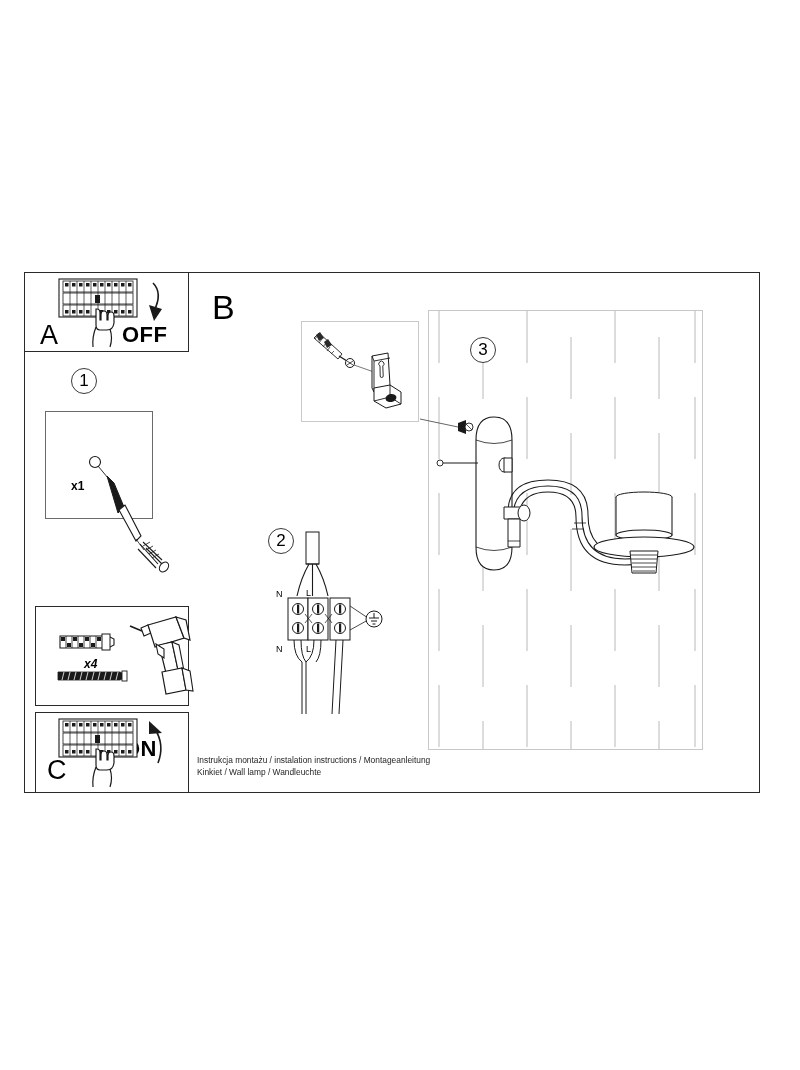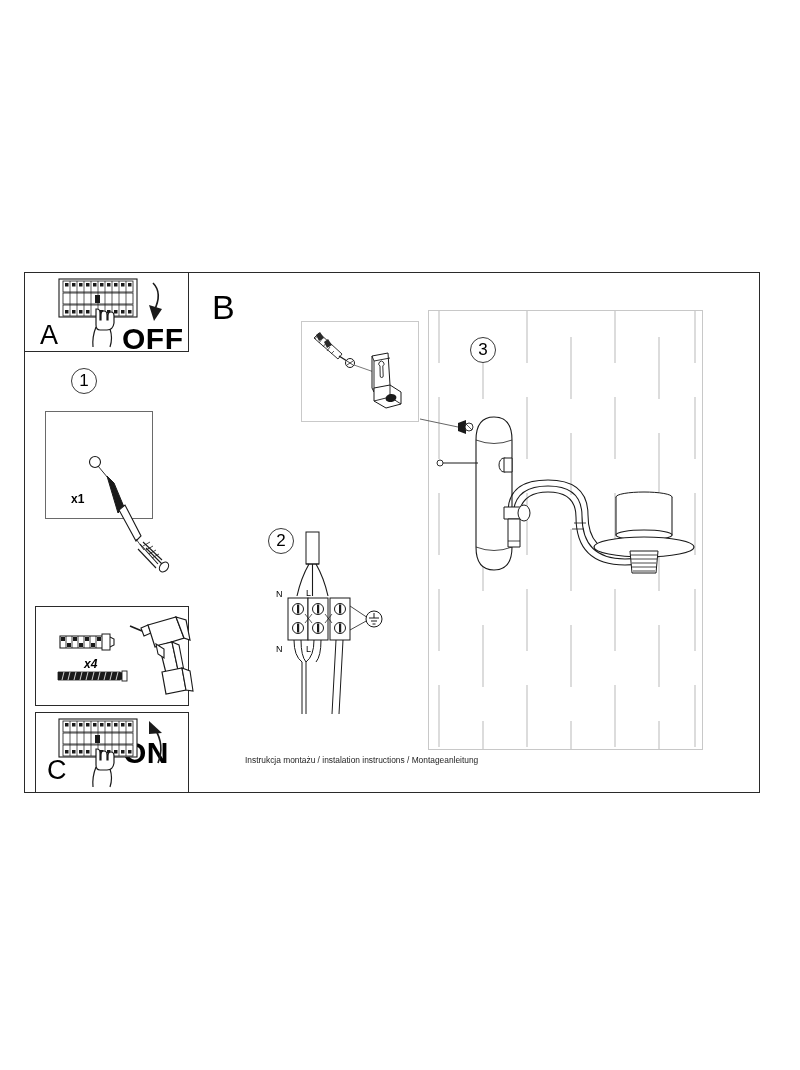--- a/index.html
+++ b/index.html
@@ -17,41 +17,41 @@
            border:1.6px solid #2a2a2a;box-sizing:border-box;background:#fff;}
   #panel-tools-1{position:absolute;left:45px;top:411px;width:108px;height:108px;
            border:1.3px solid #6a6a6a;box-sizing:border-box;background:#fff;}
   #panel-tools-4{position:absolute;left:35px;top:606px;width:154px;height:100px;
            border:1.4px solid #2a2a2a;box-sizing:border-box;background:#fff;}
   #panel-c{position:absolute;left:35px;top:712px;width:154px;height:81px;
            border:1.6px solid #2a2a2a;box-sizing:border-box;background:#fff;}
 
   .big-letter{position:absolute;font-size:27px;font-weight:400;
               font-family:"Liberation Sans",sans-serif;line-height:1;}
-  .onoff-label{position:absolute;font-size:30px;font-weight:bold;letter-spacing:.5px;}
+  .onoff-label{position:absolute;font-size:22px;font-weight:bold;letter-spacing:.5px;}
 
   .step-circle{position:absolute;width:26px;height:26px;border:1.6px solid #3a3a3a;
                border-radius:50%;box-sizing:border-box;display:flex;
                align-items:center;justify-content:center;font-size:17px;background:#fff;}
 
   .qty-label{position:absolute;font-size:12px;font-weight:bold;}
 
   
   #wall-panel{position:absolute;left:428px;top:310px;width:275px;height:440px;
               border:1.1px solid #c8c8c8;box-sizing:border-box;background:#fff;
               overflow:hidden;}
   #bracket-panel{position:absolute;left:301px;top:321px;width:118px;height:101px;
               border:1.1px solid #c9c9c9;box-sizing:border-box;background:#fff;}
 
   .letter-b{position:absolute;left:212px;top:288px;font-size:34px;font-weight:400;}
 
   
   #caption{position:absolute;left:197px;top:754px;width:320px;
            font-size:8.4px;line-height:12.2px;color:#1e1e1e;}
-  #caption div{white-space:nowrap;margin-left:48px;}
+  #caption div{white-space:nowrap;}
 
   svg{display:block;overflow:visible;}
   .ln{fill:none;stroke:#1a1a1a;}
   .lnf{fill:#fff;stroke:#1a1a1a;}
   .gry{fill:none;stroke:#555;}
 </style>
 </head>
 <body>
 
 <div class="sheet">
@@ -111,21 +111,21 @@
     </g>
     <g>
       <path class="ln" stroke-width="1.6" d="M98 8 Q108 18 99 36"></path>
       <path fill="#1a1a1a" d="M99 46 L94 30 L107 34 Z"></path>
     </g>
   </svg>
 
   <div class="step-circle" style="left:71px;top:368px;">1</div>
 
   <div id="panel-tools-1"></div>
-  <div class="qty-label" style="left:71px;top:492px;">x1</div>
+  <div class="qty-label" style="left:71px;top:479px;">x1</div>
 
   <svg style="position:absolute;left:80px;top:452px;" width="95" height="125">
     <g>
       <circle class="ln" cx="15" cy="10" r="5.5" stroke-width="1.1"></circle>
       <line class="ln" x1="18" y1="14" x2="28" y2="26" stroke-width="0.9"></line>
       <path fill="#1a1a1a" stroke="#1a1a1a" stroke-width="1" d="M27 24 L34 31 L44 55 L38 61 Z"></path>
       <path class="lnf" stroke-width="1.1" d="M39 58 L45 53 L61 84 L56 89 Z"></path>
       <line class="ln" x1="56" y1="87" x2="64" y2="98" stroke-width="0.8"></line>
       <g class="ln" stroke-width="1.1">
         <path d="M60 92 L78 112"></path>
@@ -446,15 +446,16 @@
     </g>
 
     <g class="ln" stroke-width="0.8">
       <line x1="154" y1="128" x2="166" y2="128"></line>
       <line x1="152" y1="134" x2="164" y2="134"></line>
     </g>
   </svg>
 
   <div id="caption">
     <div>Instrukcja montażu / instalation instructions / Montageanleitung</div>
+    <div>Kinkiet / Wall lamp / Wandleuchte</div>
   </div>
 
 </div>
 
 </body></html>

